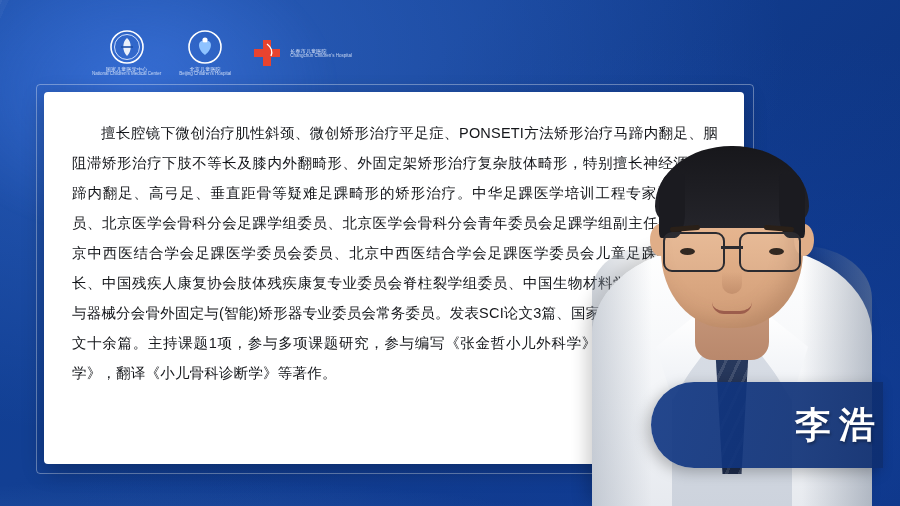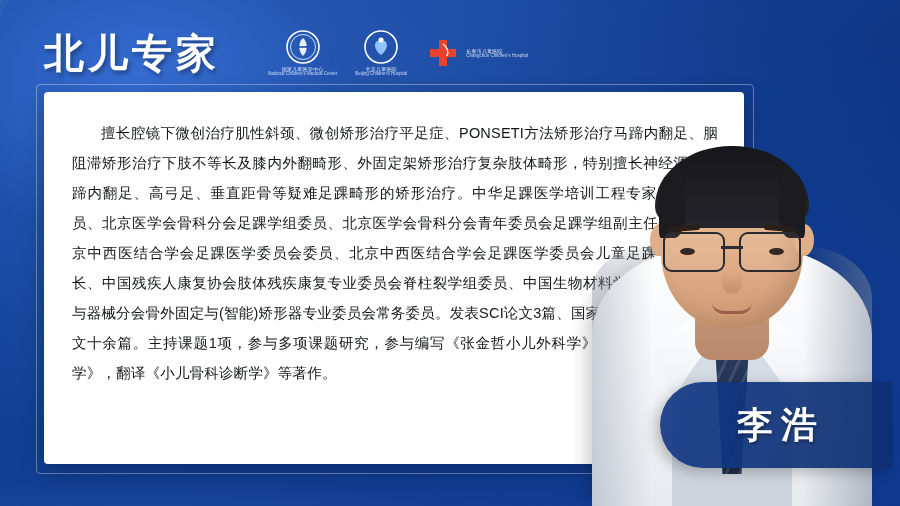--- a/index.html
+++ b/index.html
@@ -354,29 +354,29 @@
     transform: translateX(-50%);
     width: 40px;
     height: 9px;
     border-bottom: 3px solid #9c5d4c;
     border-radius: 0 0 20px 20px;
   }
 
   
   .nameplate {
     position: absolute;
-    right: 8px;
+    right: 17px;
     bottom: 38px;
     width: 232px;
     height: 86px;
     background: linear-gradient(100deg, rgba(18,56,132,0.92) 0%, rgba(14,46,112,0.92) 100%);
     border-radius: 44px 0 0 44px;
     display: flex;
     align-items: center;
-    justify-content: center;
+    justify-content: flex-end;
     box-shadow: -4px 4px 14px rgba(0,0,0,0.25);
   }
   .nameplate .name {
     color: #ffffff;
     font-size: 36px;
     font-weight: bold;
     letter-spacing: 8px;
     text-shadow: 1px 2px 3px rgba(0,0,0,0.35);
     padding-left: 10px;
   }
@@ -394,21 +394,20 @@
 </style>
 </head>
 <body>
 
 <div class="stage">
   <div class="bg-bands"></div>
   <div class="bg-glow-left"></div>
   <div class="bg-wave"></div>
 
   <div class="header">
-    <div class="brand-title">北儿专家</div>
 
     <div class="logos">
 
       <div class="logo">
         <span class="mark">
           <svg width="36" height="36" viewBox="0 0 36 36" aria-hidden="true">
             <circle cx="18" cy="18" r="16" fill="none" stroke="#ffffff" stroke-width="1.6"></circle>
             <circle cx="18" cy="18" r="12.5" fill="none" stroke="#cfe0ff" stroke-width="1"></circle>
             <path d="M18 9 C13 13, 13 22, 18 27 C23 22, 23 13, 18 9 Z" fill="#ffffff" opacity="0.9"></path>
             <path d="M12 18 H24" stroke="#1b4ea8" stroke-width="1.6"></path>

